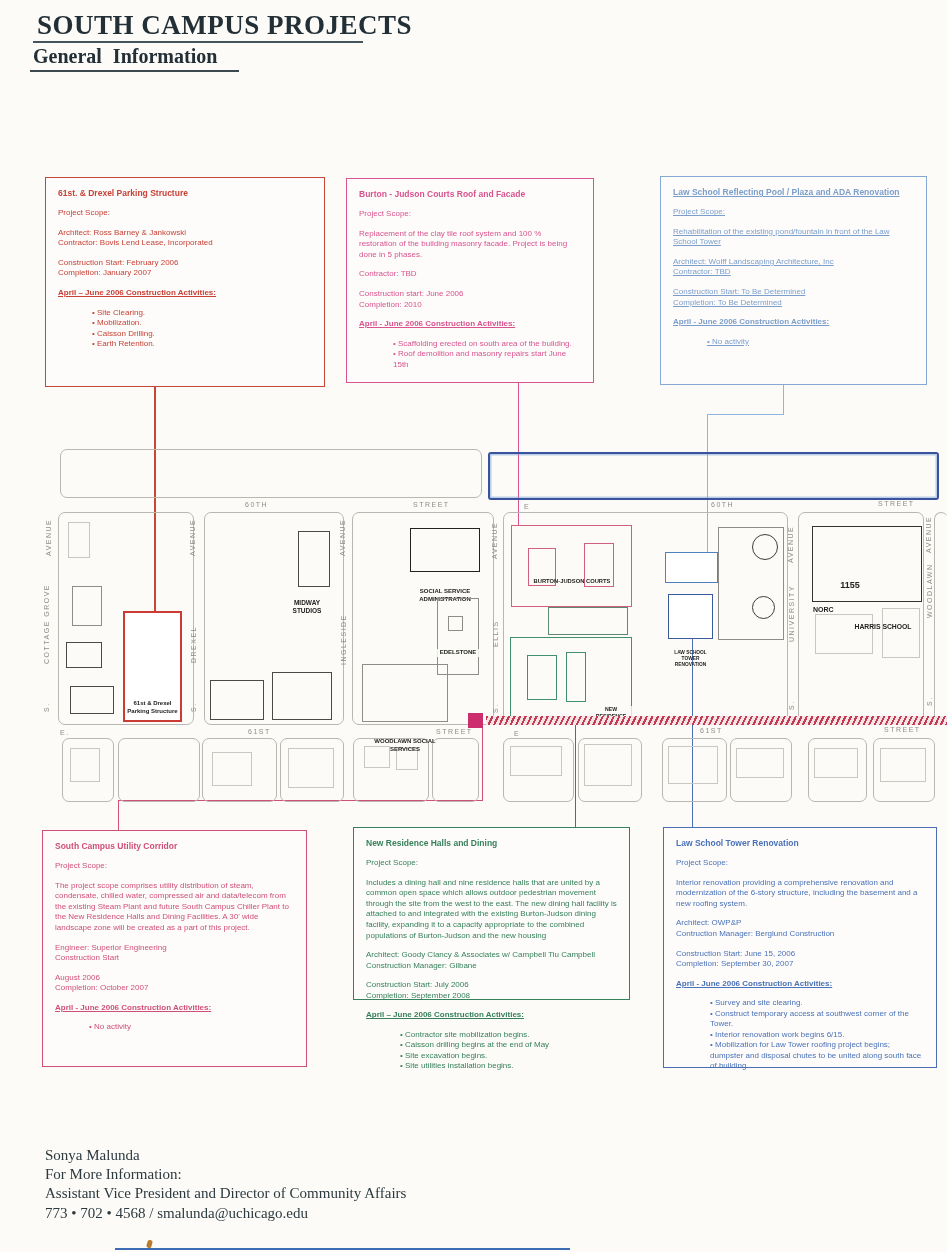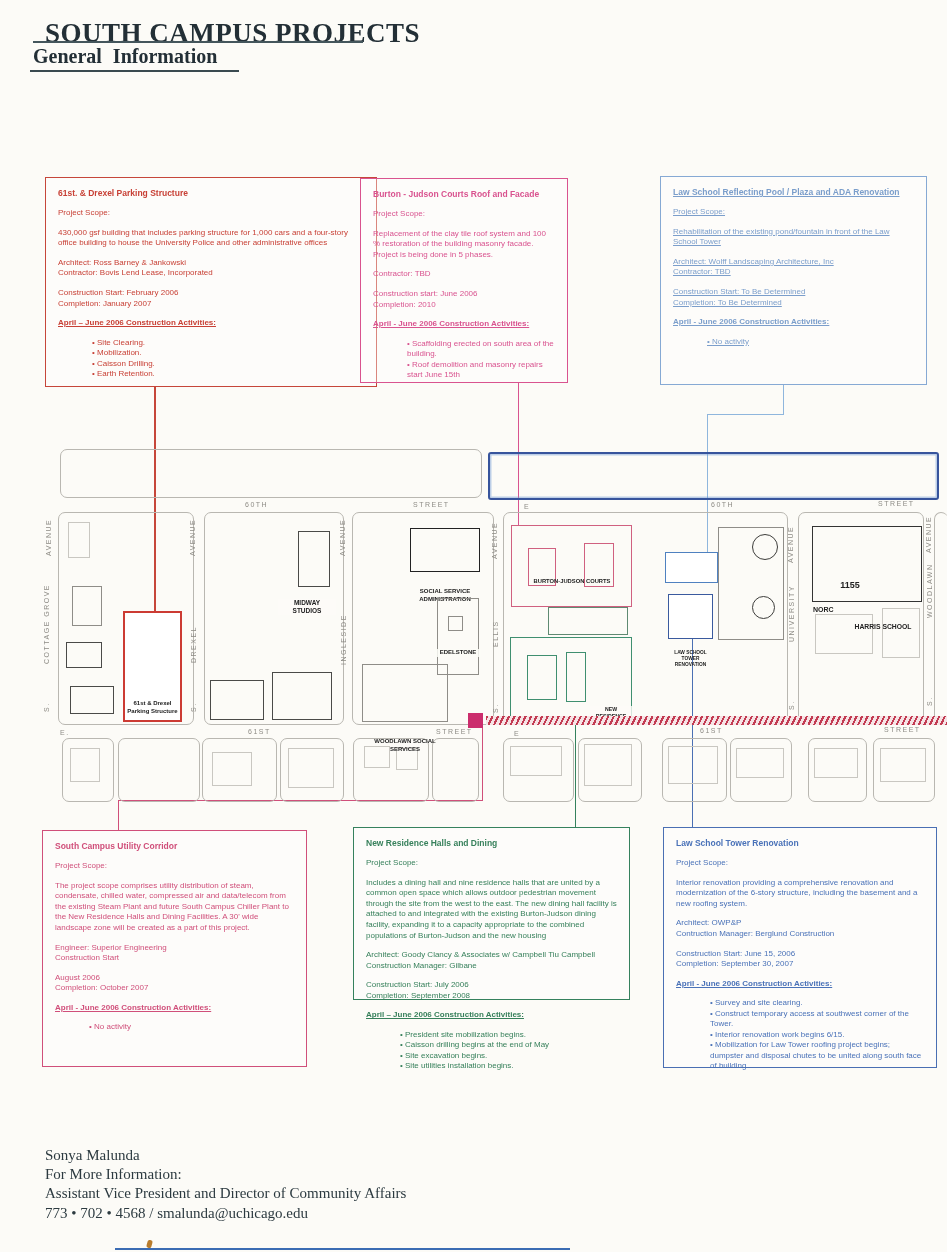--- a/index.html
+++ b/index.html
@@ -1,20 +1,20 @@
 <!DOCTYPE html>
 <html><head>
 <meta charset="utf-8">
 <style>
   html,body{margin:0;padding:0;background:#e8e6e0;}
   .sheet{position:relative;width:947px;height:1252px;background:#fcfbf7;overflow:hidden;
          font-family:"Liberation Sans",sans-serif;}
   
   .h1{position:absolute;left:33px;top:6px;font-family:"Liberation Serif",serif;
-      font-weight:bold;font-size:27px;letter-spacing:.5px;color:#232f36;margin:12px;}
+      font-weight:bold;font-size:27px;letter-spacing:.5px;color:#232f36;margin:4px;}
   .rule1{position:absolute;left:33px;top:41px;width:330px;height:2px;background:#44565c;}
   .h2{position:absolute;left:33px;top:45px;font-family:"Liberation Serif",serif;
       font-weight:bold;font-size:20px;word-spacing:6px;color:#232f36;margin:0;}
   .rule2{position:absolute;left:30px;top:70px;width:209px;height:2px;background:#3a4a50;}
   
   .pbox{position:absolute;box-sizing:border-box;padding:10px 12px;font-size:8px;
         line-height:1.32;background:rgba(255,255,255,.35);}
   .pbox h3{margin:0 0 9px 0;font-size:8.5px;font-weight:bold;}
   .pbox .para{margin:0 0 9px 0;}
   .pbox .line{margin:0;}
@@ -67,42 +67,41 @@
   <div class="lead" style="left:518px;top:383px;width:1px;height:143px;background:#d9538f;"></div>
   <div class="lead" style="left:783px;top:385px;width:1px;height:30px;background:#8fb6dd;"></div>
   <div class="lead" style="left:707px;top:414px;width:77px;height:1px;background:#8fb6dd;"></div>
   <div class="lead" style="left:707px;top:414px;width:1px;height:139px;background:#8fb6dd;"></div>
   <div class="lead" style="left:575px;top:720px;width:1px;height:108px;background:#35815d;"></div>
   <div class="lead" style="left:692px;top:638px;width:1px;height:190px;background:#4a6fb3;"></div>
   <div class="lead" style="left:482px;top:723px;width:1px;height:78px;background:#d04f7a;"></div>
   <div class="lead" style="left:118px;top:800px;width:365px;height:1px;background:#d04f7a;"></div>
   <div class="lead" style="left:118px;top:800px;width:1px;height:30px;background:#d04f7a;"></div>
 
-  <section class="pbox box-red" style="left:45px;top:177px;width:332px;height:210px;">
+  <section class="pbox box-red" style="left:45px;top:177px;width:280px;height:210px;">
     <h3>61st. &amp; Drexel Parking Structure</h3>
     <p class="para">Project Scope:</p>
-    <p class="para">430,000 gsf building that includes parking structure for 1,000 cars and a four-story office building to house the University Police and other administrative offices</p>
     <div class="grp">
       <div class="line">Architect:  Ross Barney &amp; Jankowski</div>
       <div class="line">Contractor: Bovis Lend Lease, Incorporated</div>
     </div>
     <div class="grp">
       <div class="line">Construction Start: February 2006</div>
       <div class="line">Completion:  January 2007</div>
     </div>
     <p class="act-head">April – June 2006 Construction Activities:</p>
     <div class="bullets">
       <div class="bullet">Site Clearing.</div>
       <div class="bullet">Mobilization.</div>
       <div class="bullet">Caisson Drilling.</div>
       <div class="bullet">Earth Retention.</div>
     </div>
   </section>
 
-  <section class="pbox box-pink" style="left:360px;top:178px;width:208px;height:205px;">
+  <section class="pbox box-pink" style="left:346px;top:178px;width:248px;height:205px;">
     <h3>Burton - Judson Courts Roof and Facade</h3>
     <p class="para">Project Scope:</p>
     <p class="para">Replacement of the clay tile roof system and 100 % restoration of the building masonry facade.  Project is being done in 5 phases.</p>
     <div class="grp">
       <div class="line">Contractor: TBD</div>
     </div>
     <div class="grp">
       <div class="line">Construction start: June 2006</div>
       <div class="line">Completion: 2010</div>
     </div>
@@ -156,21 +155,21 @@
     <div class="grp">
       <div class="line">Architect: Goody Clancy &amp; Associates w/ Campbell Tiu Campbell</div>
       <div class="line">Construction Manager: Gilbane</div>
     </div>
     <div class="grp">
       <div class="line">Construction Start: July 2006</div>
       <div class="line">Completion: September 2008</div>
     </div>
     <p class="act-head">April – June 2006 Construction Activities:</p>
     <div class="bullets">
-      <div class="bullet">President site mobilization begins.</div>
+      <div class="bullet">Contractor site mobilization begins.</div>
       <div class="bullet">Caisson drilling begins at the end of May</div>
       <div class="bullet">Site excavation begins.</div>
       <div class="bullet">Site utilities installation begins.</div>
     </div>
   </section>
 
   <section class="pbox box-navy" style="left:663px;top:827px;width:274px;height:241px;">
     <h3>Law School Tower Renovation</h3>
     <p class="para">Project Scope:</p>
     <p class="para">Interior renovation providing a comprehensive renovation and modernization of the 6-story structure, including the basement and a new roofing system.</p>

